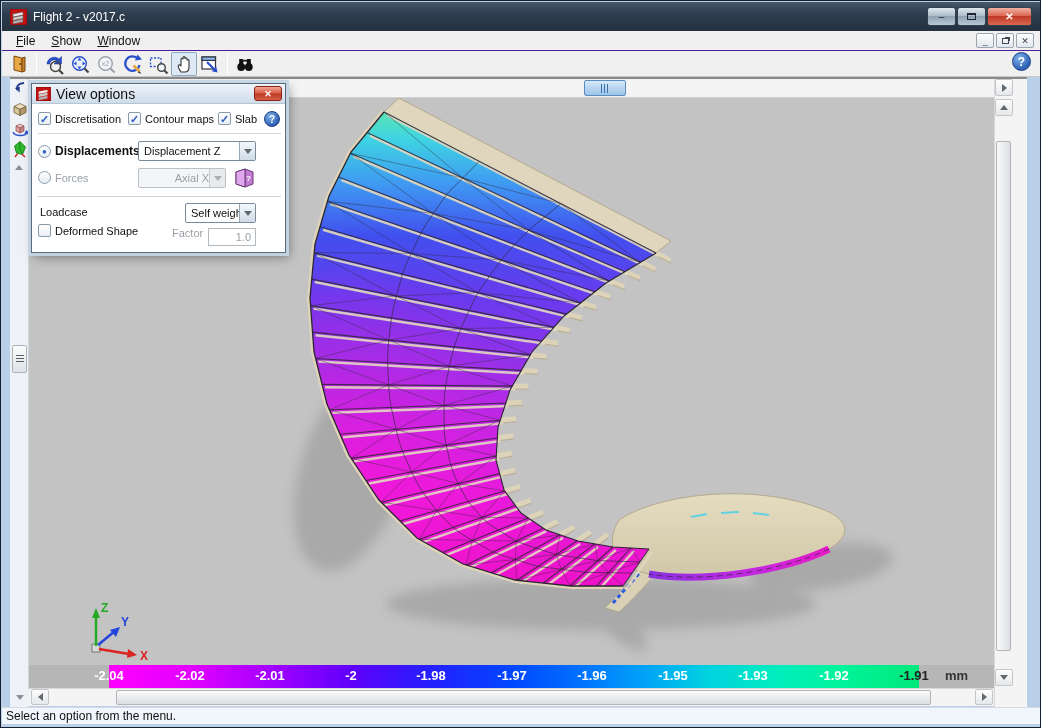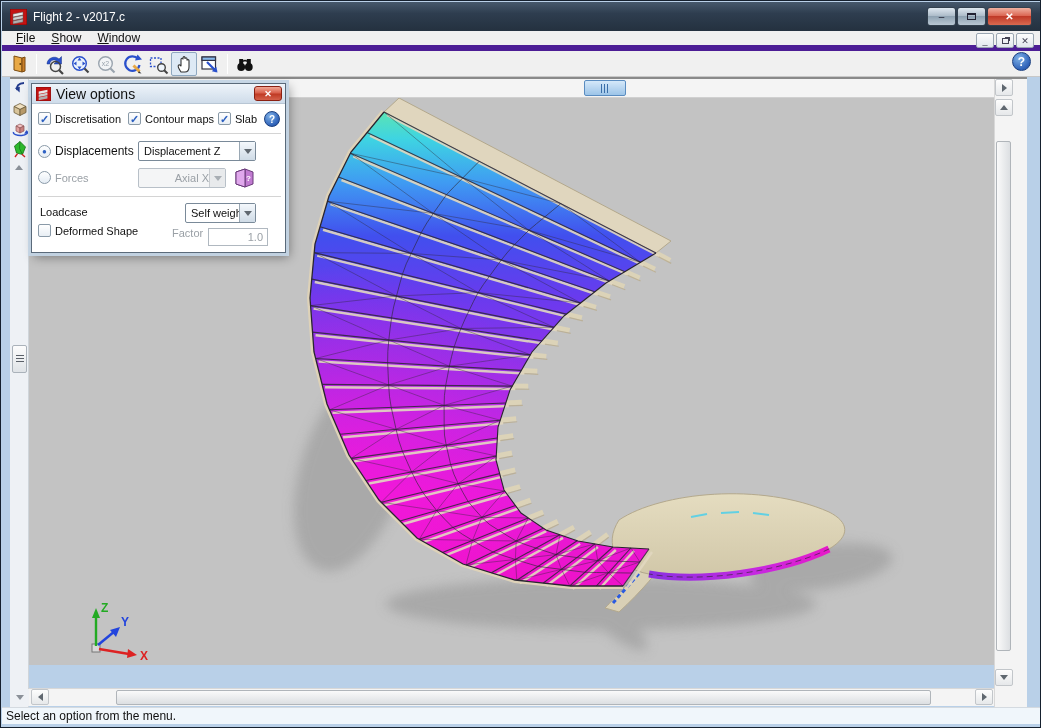--- a/index.html
+++ b/index.html
@@ -17,21 +17,21 @@
   .win-btn { height:19px; border:1px solid #32404e; border-radius:3px; margin-left:1px;
     background:linear-gradient(#dfe8f0,#a9b8c6 50%,#8fa2b2 50%,#b9c8d4);
     display:flex; align-items:center; justify-content:center; color:#223; font-size:10px; }
   .win-btn.min, .win-btn.max { width:29px; }
   .win-btn.close { width:45px; background:linear-gradient(#f0b0a0,#d9604c 50%,#c03a28 50%,#d96a50);
     color:#fff; font-weight:bold; }
   .max-glyph { width:9px; height:7px; border:1px solid #223; border-top:2px solid #223; }
 
   
   .menubar { position:absolute; left:1px; top:30px; width:1038px; height:20px;
-    background:#f0f0f0; border-bottom:6px solid #4c1d95; display:flex; align-items:center; padding-left:6px; }
+    background:#f0f0f0; border-bottom:1px solid #4c1d95; display:flex; align-items:center; padding-left:6px; }
   .menu-item { padding:2px 8px; color:#111; font-size:12px; }
   .menu-item u { text-decoration:underline; }
   .mdi-controls { position:absolute; right:6px; top:2px; display:flex; }
   .mdi-btn { width:18px; height:15px; margin-left:2px; border:1px solid #9aa6b2; border-radius:2px;
     background:linear-gradient(#fdfdfd,#e2e8ee); color:#445; font-size:9px;
     display:flex; align-items:center; justify-content:center; }
   .mdi-restore { width:7px; height:6px; border:1px solid #445; box-shadow:2px -2px 0 -1px #445; }
 
   
   .toolbar { position:absolute; left:1px; top:50px; width:1038px; height:26px;
@@ -114,26 +114,26 @@
   .sep { position:absolute; left:6px; width:243px; height:2px; border-top:1px solid #d4d4d4; border-bottom:1px solid #fff; }
   .dd { position:absolute; height:20px; border:1px solid #7a8a99; border-radius:2px; background:#fff;
     display:flex; align-items:center; font-size:11px; }
   .dd-text { flex:1; padding-left:5px; white-space:nowrap; overflow:hidden; }
   .dd-btn { width:16px; height:100%; border-left:1px solid #9aa8b4; background:linear-gradient(#f4f8fc,#cfdbe6);
     display:flex; align-items:center; justify-content:center; }
   .dd.disabled { border-color:#b8c0c8; background:#f4f5f6; color:#9aa0a6;text-align:right; }
   .dd.disabled .dd-btn { background:#e8eaec; border-left-color:#c8ccd0; }
   .dd.disabled .arr-dn { border-top-color:#a8aeb4; }
   .gray { color:#9aa0a6; }
-  .factor-box { position:absolute; width:60px; height:18px; border:1px solid #b0b8c0; background:#fff;
+  .factor-box { position:absolute; width:48px; height:18px; border:1px solid #b0b8c0; background:#fff;
     font-size:11px; color:#9aa0a6; text-align:right; padding-right:4px; font-family:"Liberation Sans",sans-serif; }
   .dlg-help { position:absolute; width:16px; height:16px; border-radius:50%;
     background:radial-gradient(circle at 35% 30%, #7fb2e8, #2f62b8 70%, #1c4a94); border:1px solid #1a3f80;
     color:#fff; font-weight:bold; font-size:10px; display:flex; align-items:center; justify-content:center; }
-  .bold { font-weight:normal; font-size:12px;text-align:right; }
+  .bold { font-weight:bold; font-size:12px;text-align:right; }
 </style>
 </head>
 <body>
 
 <div class="window">
 
   <div class="titlebar">
     <svg class="app-icon" viewBox="0 0 17 16">
       <rect x="0" y="0" width="17" height="16" fill="#c41212" stroke="#7a0808"></rect>
       <path d="M3 5 L13 3 L13 6 L3 8 Z" fill="#e8e8e8" stroke="#555" stroke-width="0.5"></path>
@@ -720,20 +720,35 @@
           <span>Deformed Shape</span>
         </div>
         <div class="dlg-row gray" style="left:140px; top:123px;">
           <span>Factor</span>
         </div>
         <input class="factor-box" style="left: 176px; top: 124px;" readonly="" value="1.0">
       </div>
     </div>
   </div>
 
+  <div class="legend">
+    <div class="legend-grad" id="legendGrad" style="background: linear-gradient(90deg, rgb(255, 0, 255) 0%, rgb(226, 0, 255) 10%, rgb(163, 0, 255) 20%, rgb(95, 0, 250) 30%, rgb(35, 32, 255) 40%, rgb(0, 72, 255) 50%, rgb(0, 112, 255) 58%, rgb(0, 162, 248) 66%, rgb(0, 210, 224) 74%, rgb(0, 236, 192) 82%, rgb(0, 244, 156) 90%, rgb(0, 232, 122) 100%);"></div>
+    <span class="legend-label" style="left:45px">-2.04</span>
+    <span class="legend-label" style="left:126px">-2.02</span>
+    <span class="legend-label" style="left:206px">-2.01</span>
+    <span class="legend-label" style="left:287px">-2</span>
+    <span class="legend-label" style="left:367px">-1.98</span>
+    <span class="legend-label" style="left:448px">-1.97</span>
+    <span class="legend-label" style="left:528px">-1.96</span>
+    <span class="legend-label" style="left:609px">-1.95</span>
+    <span class="legend-label" style="left:689px">-1.93</span>
+    <span class="legend-label" style="left:770px">-1.92</span>
+    <span class="legend-label dark" style="left:850px">-1.91</span>
+    <span class="legend-unit">mm</span>
+  </div>
 
   <div class="vscroll">
     <div class="sb-btn" style="left:0; top:0;">
         <span class="arr-rt"></span>
       </div>
     <div class="sb-btn" style="left:0; top:20px;">
         <span class="arr-up"></span>
       </div>
     <div class="vthumb"></div>
     <div class="sb-btn" style="left:0; top:590px;">

